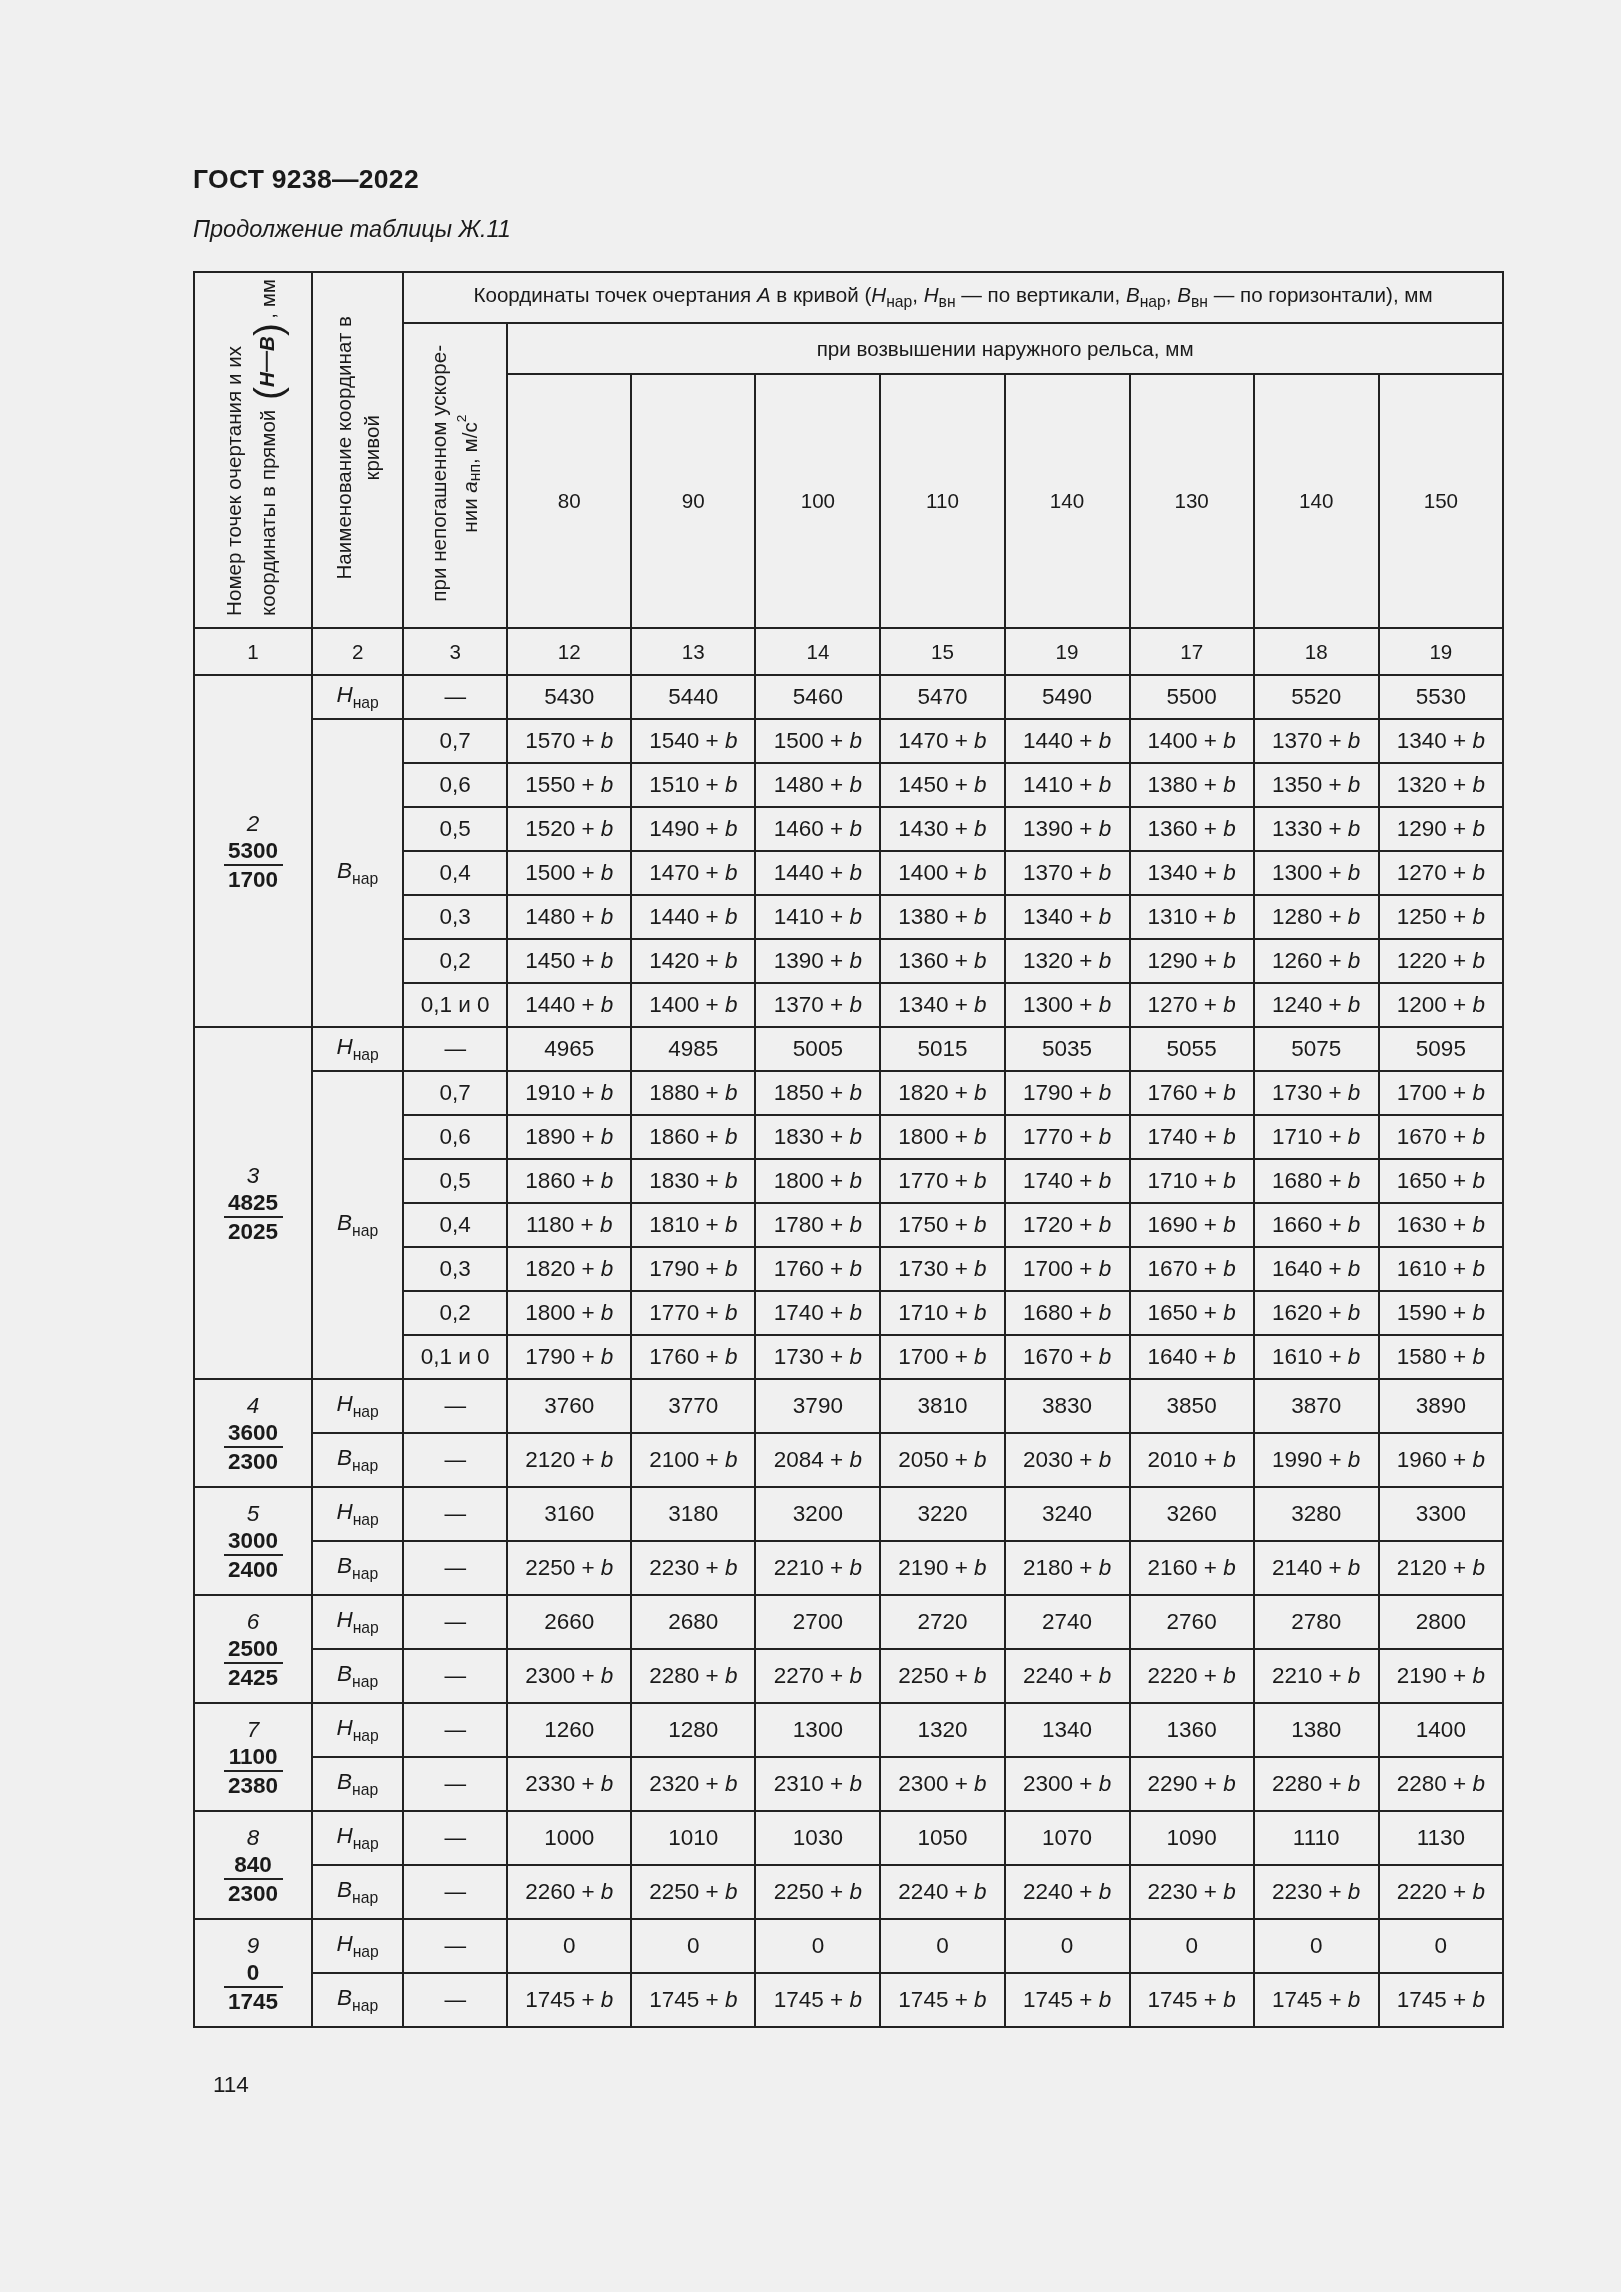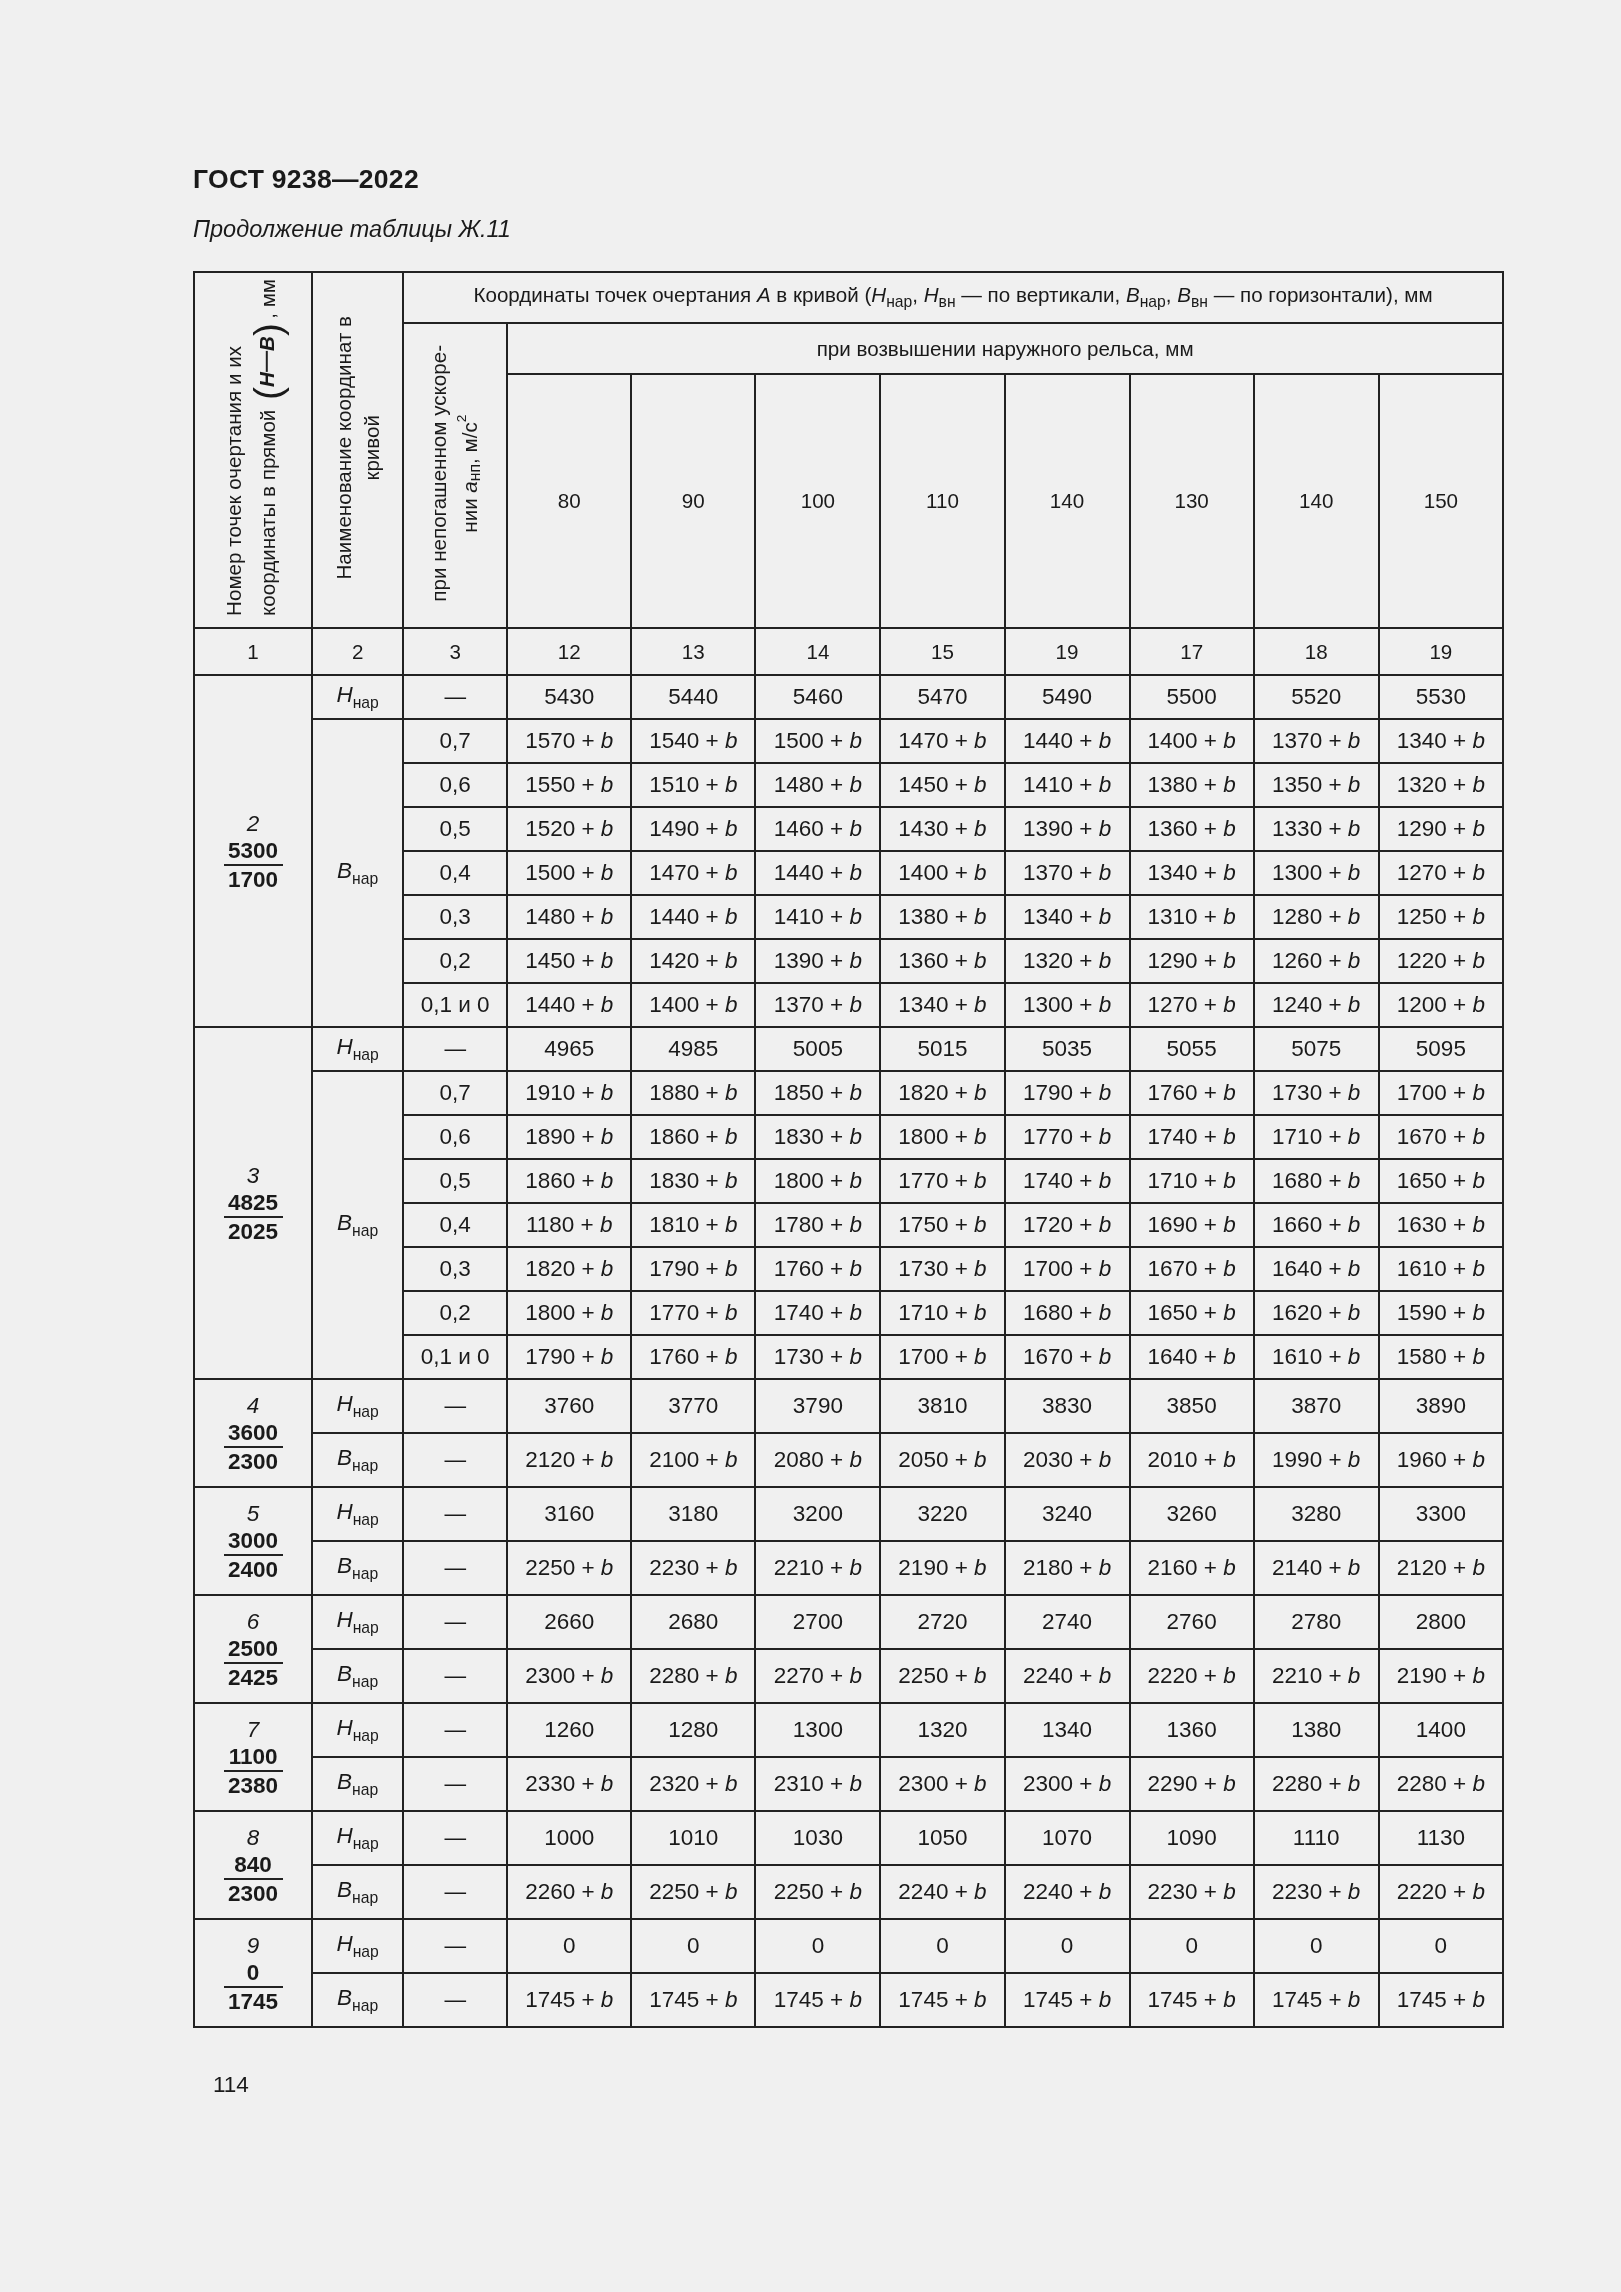--- a/index.html
+++ b/index.html
@@ -347,21 +347,21 @@
         <td>3830</td>
         <td>3850</td>
         <td>3870</td>
         <td>3890</td>
       </tr>
       <tr class="r56">
         <td><span class="sym"><span>B</span><sub>нар</sub></span></td>
         <td class="dash">—</td>
         <td><span class="plusb"><span>2120</span><span> + </span><i>b</i></span></td>
         <td><span class="plusb"><span>2100</span><span> + </span><i>b</i></span></td>
-        <td><span class="plusb"><span>2080</span><span> + </span><i>b</i></span></td>
+        <td><span class="plusb"><span>2084</span><span> + </span><i>b</i></span></td>
         <td><span class="plusb"><span>2050</span><span> + </span><i>b</i></span></td>
         <td><span class="plusb"><span>2030</span><span> + </span><i>b</i></span></td>
         <td><span class="plusb"><span>2010</span><span> + </span><i>b</i></span></td>
         <td><span class="plusb"><span>1990</span><span> + </span><i>b</i></span></td>
         <td><span class="plusb"><span>1960</span><span> + </span><i>b</i></span></td>
       </tr>
       <tr class="r56">
         <td rowspan="2" class="point-cell">
           <span class="pn">5</span>
           <span class="ph">3000</span>

